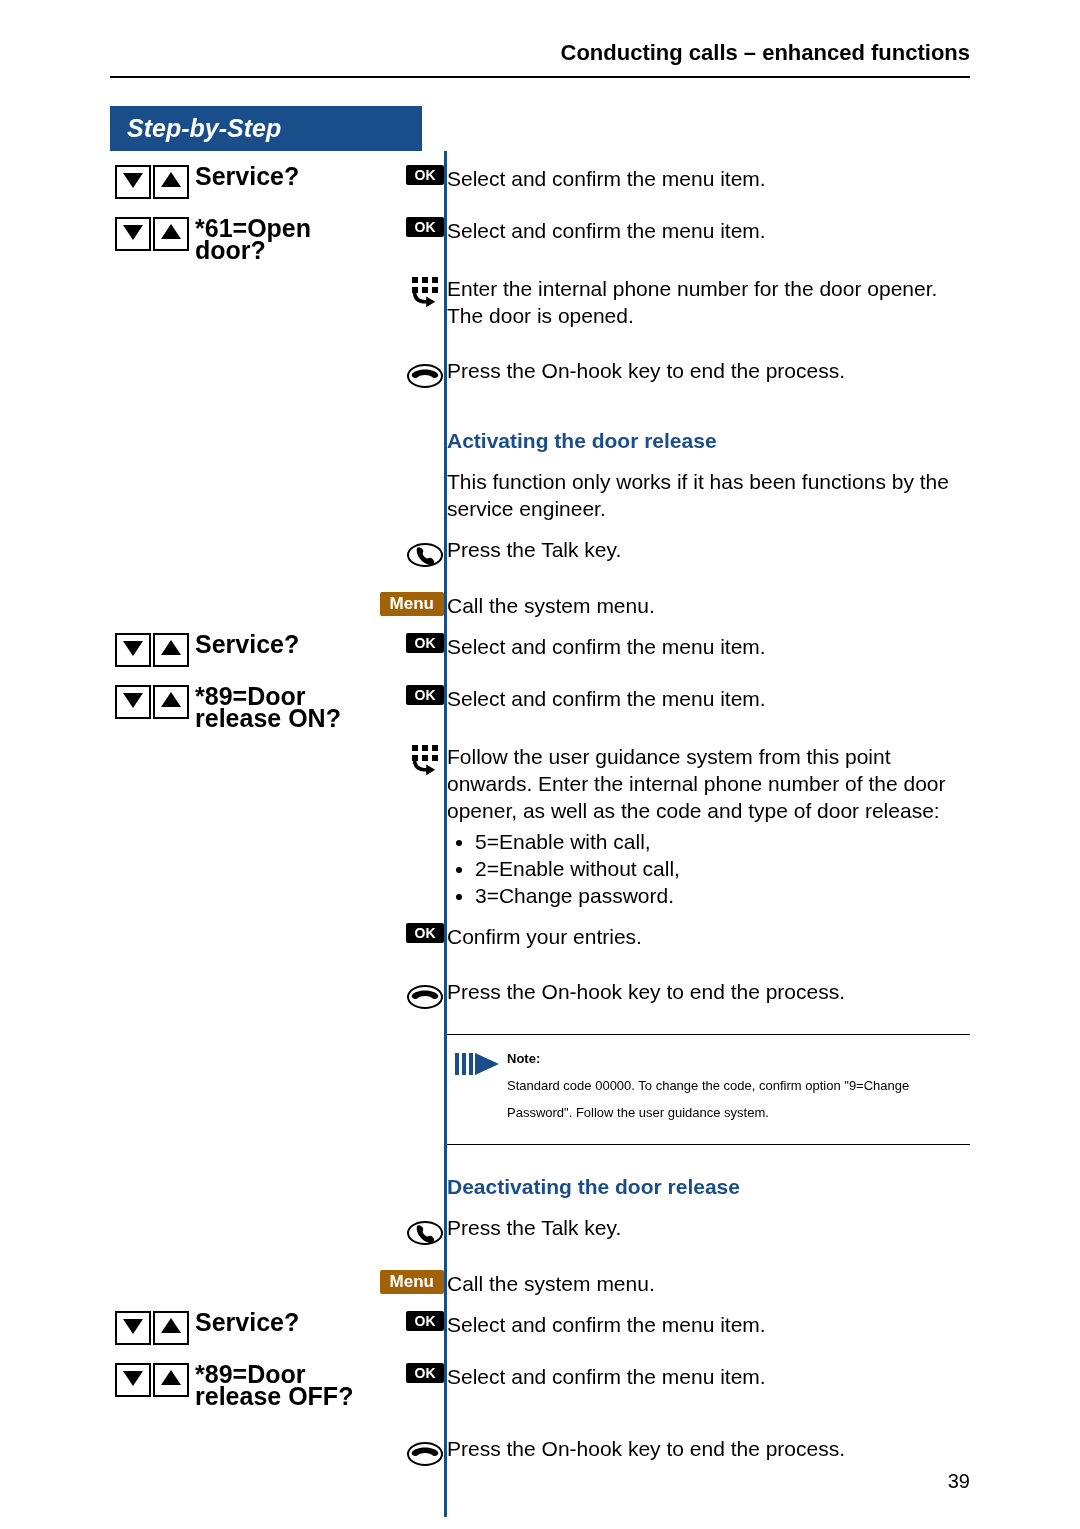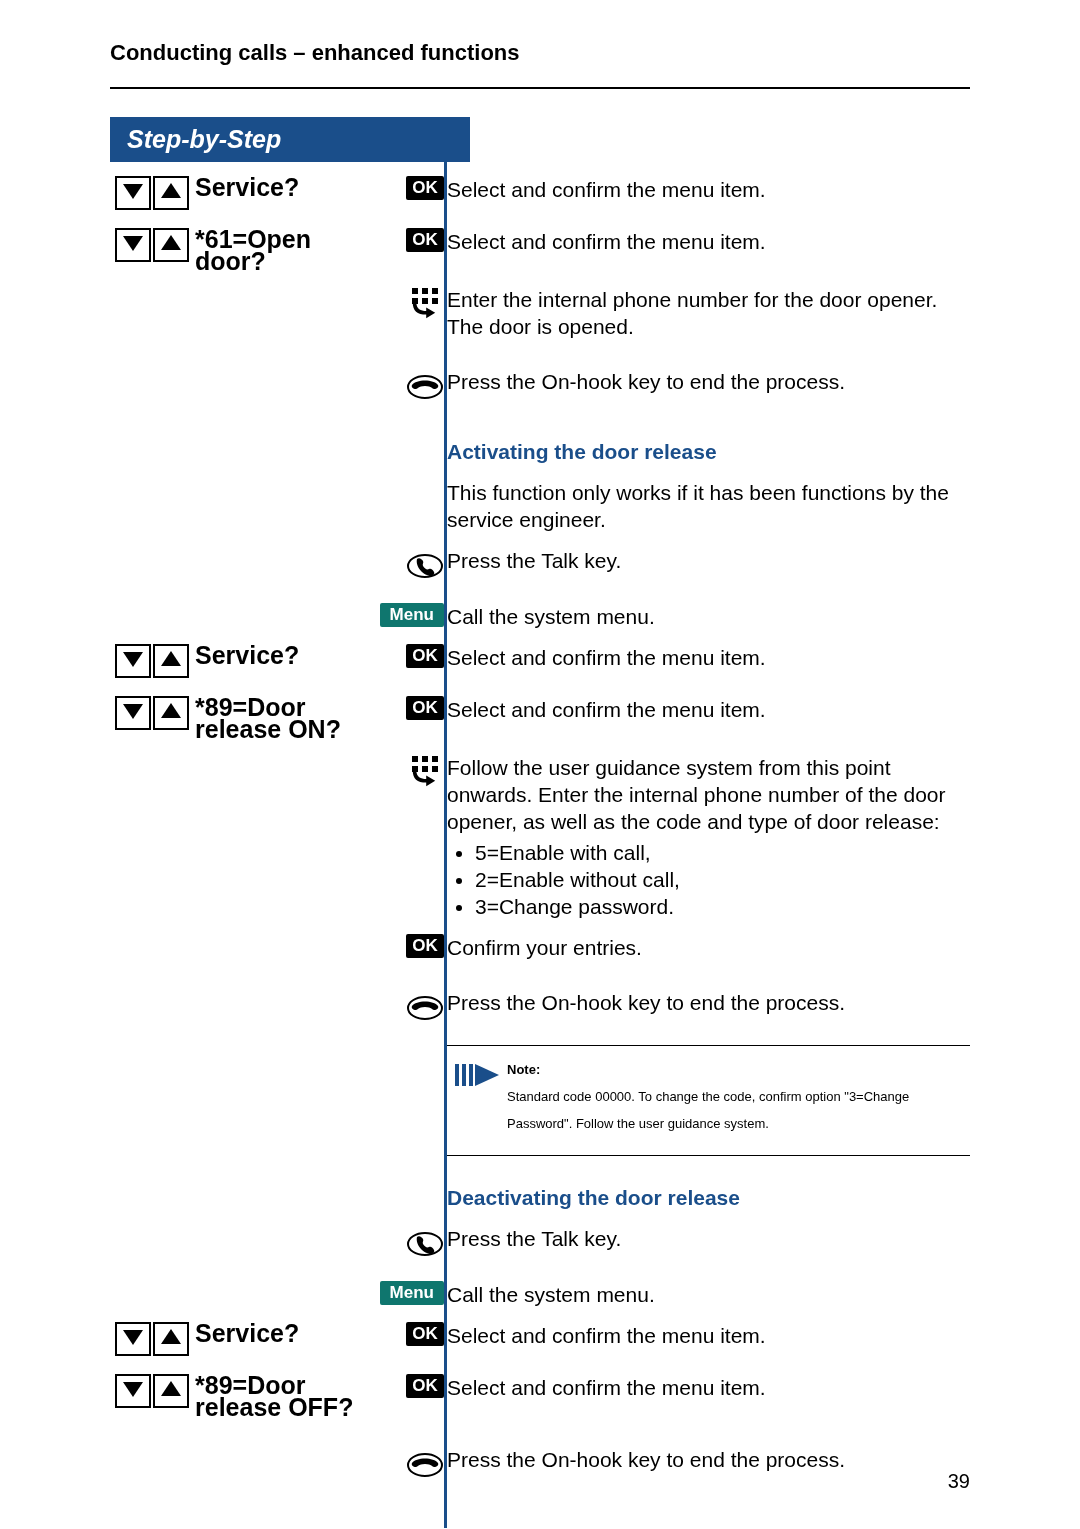--- a/index.html
+++ b/index.html
@@ -1,27 +1,27 @@
 <!DOCTYPE html>
 <html><head>
 <meta charset="utf-8">
 <style>
   html,body{margin:0;padding:0;background:#fff;font-family:Arial,Helvetica,sans-serif;color:#000;}
   .page{width:1080px;height:1529px;position:relative;box-sizing:border-box;padding:40px 110px 40px 110px;}
-  .running-head{font-weight:bold;font-size:22px;padding-bottom:21px;border-bottom:2px solid #000;margin-bottom:28px;}
+  .running-head{font-weight:bold;font-size:22px;text-align:right;padding-bottom:10px;border-bottom:2px solid #000;margin-bottom:28px;}
   .content{display:flex;align-items:stretch;}
   .step-header{background:#1a4e8a;color:#fff;font-weight:bold;font-style:italic;font-size:25px;padding:8px 14px;margin:0;border-left:3px solid #1a4e8a;}
   table.layout{border-collapse:collapse;width:100%;}
   table.layout td{vertical-align:top;padding:0;}
   td.arrow-cell{width:85px;text-align:center;padding-top:2px;}
   td.menu-cell{width:150px;font-size:25px;line-height:22px;padding-top:4px;font-weight:bold;}
   td.right-icon-cell{width:72px;text-align:right;padding-right:0;padding-top:2px;}
   td.instr-cell{font-size:21px;line-height:27px;padding-top:2px;padding-left:24px;}
-  .ok-badge{display:inline-block;background:#000;color:#fff;font-weight:bold;font-size:17px;padding:2px 6px;border-radius:2px;min-width:26px;text-align:center;}
-  .menu-badge{display:inline-block;background:#0f766e;color:#fff;font-weight:bold;font-size:17px;padding:2px 10px;border-radius:2px;}
+  .ok-badge{display:inline-block;background:#000;color:#fff;font-weight:bold;font-size:14px;padding:2px 6px;border-radius:2px;min-width:26px;text-align:center;}
+  .menu-badge{display:inline-block;background:#a16207;color:#fff;font-weight:bold;font-size:17px;padding:2px 10px;border-radius:2px;}
   svg.arrows{width:76px;height:34px;}
   svg.key-icon{width:38px;height:38px;}
   svg.keypad-icon{width:36px;height:36px;}
   .section-title{color:#1a4e8a;font-weight:bold;font-size:21px;}
   ul.options{margin:4px 0 0 0;padding-left:28px;}
   ul.options li{font-size:21px;line-height:27px;}
   .note-box{border-top:1px solid #000;border-bottom:1px solid #000;padding:10px 0 18px 0;display:flex;}
   .note-icon{width:60px;flex:none;display:flex;align-items:flex-start;justify-content:center;padding-top:4px;}
   .note-text{flex:1;font-size:13px;line-height:27px;}
   .note-label{font-weight:bold;}
@@ -33,21 +33,21 @@
 
 <div class="page">
   <div class="running-head">Conducting calls – enhanced functions</div>
 
   <div class="content">
     
   </div>
 
   <div style="position:relative;">
 
-    <div class="step-header" style="width:360px;box-sizing:border-box;">Step-by-Step</div>
+    <div class="step-header" style="width:312px;box-sizing:border-box;">Step-by-Step</div>
 
     <table class="layout" style="border-collapse:collapse;width:100%;">
       <colgroup>
         <col style="width:85px;">
         <col style="width:160px;">
         <col style="width:89px;">
         <col style="width:3px;">
         <col>
       </colgroup>
       <tbody>
@@ -296,21 +296,21 @@
                     <g fill="#1a4e8a">
                       <rect x="0" y="4" width="4" height="22"></rect>
                       <rect x="7" y="4" width="4" height="22"></rect>
                       <rect x="14" y="4" width="4" height="22"></rect>
                     </g>
                     <path d="M20 4 L44 15 L20 26 Z" fill="#1a4e8a"></path>
                   </svg>
             </div>
             <div class="note-text">
               <div class="note-label">Note:</div>
-              <div>Standard code 00000. To change the code, confirm option "3=Change Password". Follow the user guidance system.</div>
+              <div>Standard code 00000. To change the code, confirm option "9=Change Password". Follow the user guidance system.</div>
             </div>
           </div>
         </td>
       </tr>
       <tr class="spacer-row">
             <td colspan="3"></td>
             <td></td>
           </tr>
       <tr class="spacer-row">
             <td colspan="3"></td>

